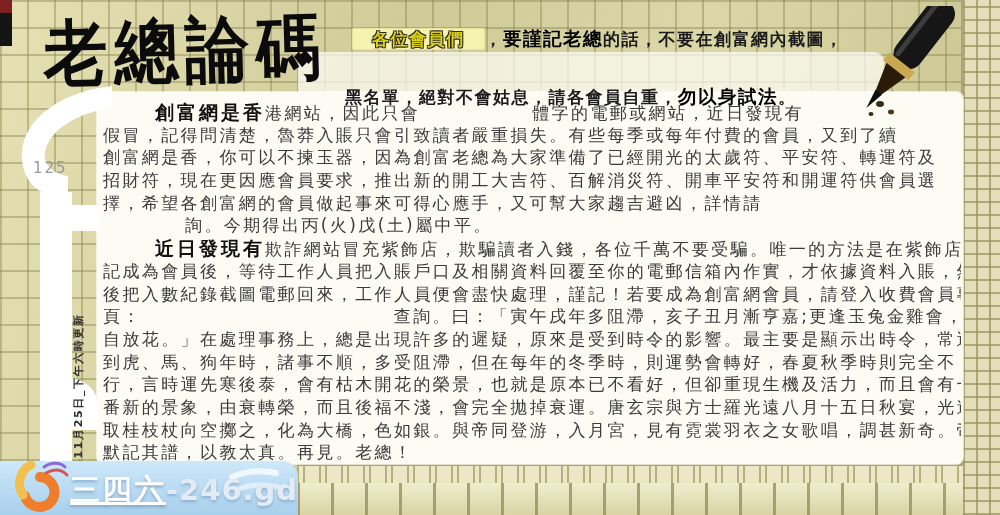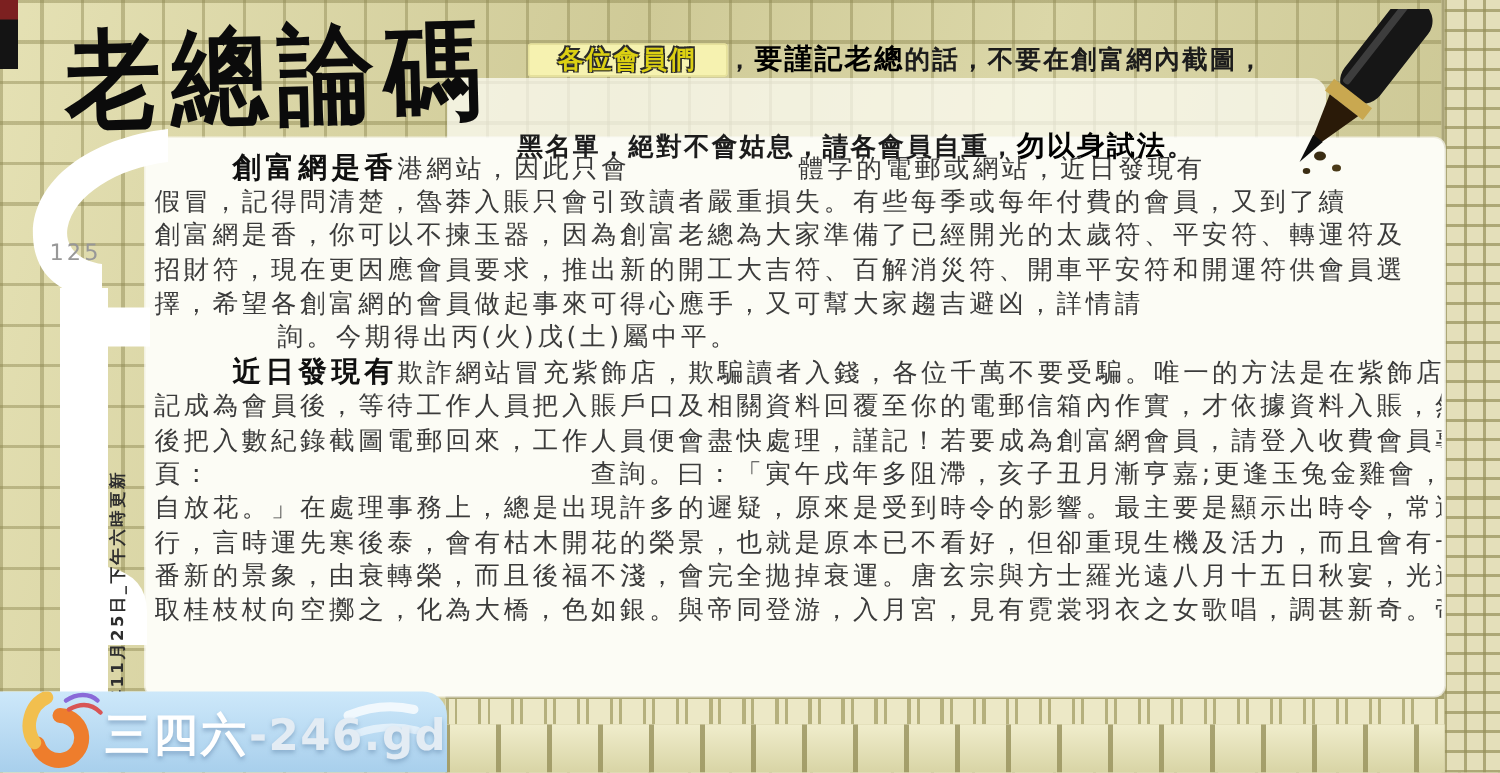--- a/index.html
+++ b/index.html
@@ -87,21 +87,21 @@
   
   .footer-bar{
     position:absolute;left:0;top:461px;width:298px;height:54px;
     background:linear-gradient(180deg,#cde8fa,#a8cfec);
     border-top-right-radius:16px;cursor:pointer;
   }
   .footer-text{position:absolute;left:70px;top:9px;white-space:nowrap;}
   .site-name{
     font-family:"DejaVu Serif","Liberation Serif",serif;
     font-size:30px;font-weight:900;color:#ffffff;
-    text-shadow:0 2px 3px rgba(110,145,180,.65);letter-spacing:2px;
+    text-shadow:0 2px 3px rgba(110,145,180,.65);letter-spacing:2px;text-decoration:underline;
   }
   .site-domain{
     font-size:29px;font-weight:800;color:#e3ecf4;
     text-shadow:0 2px 3px rgba(110,145,180,.55);letter-spacing:1px;margin-top:12px;
   }
   .pen-wrap{position:absolute;left:828px;top:6px;width:158px;height:112px;}
 </style>
 </head>
 <body>
 
@@ -149,23 +149,25 @@
     <div class="line">假冒，記得問清楚，魯莽入賬只會引致讀者嚴重損失。有些每季或每年付費的會員，又到了續</div>
     <div class="line">創富網是香，你可以不揀玉器，因為創富老總為大家準備了已經開光的太歲符、平安符、轉運符及</div>
     <div class="line">招財符，現在更因應會員要求，推出新的開工大吉符、百解消災符、開車平安符和開運符供會員選</div>
     <div class="line">擇，希望各創富網的會員做起事來可得心應手，又可幫大家趨吉避凶，詳情請</div>
     <div class="line ind2">詢。今期得出丙(火)戊(土)屬中平。</div>
     <div class="line ind1"><span class="lead">近日發現有</span><span>欺詐網站冒充紫飾店，欺騙讀者入錢，各位千萬不要受騙。唯一的方法是在紫飾店登</span></div>
     <div class="line">記成為會員後，等待工作人員把入賬戶口及相關資料回覆至你的電郵信箱內作實，才依據資料入賬，然</div>
     <div class="line">後把入數紀錄截圖電郵回來，工作人員便會盡快處理，謹記！若要成為創富網會員，請登入收費會員專</div>
     <div class="line"><span>頁：</span><span class="gap gap-c"></span><span>查詢。曰：「寅午戌年多阻滯，亥子丑月漸亨嘉;更逢玉兔金雞會，枯木逢春</span></div>
     <div class="line">自放花。」在處理事務上，總是出現許多的遲疑，原來是受到時令的影響。最主要是顯示出時令，常遇</div>
+    <div class="line">到虎、馬、狗年時，諸事不順，多受阻滯，但在每年的冬季時，則運勢會轉好，春夏秋季時則完全不</div>
     <div class="line">行，言時運先寒後泰，會有枯木開花的榮景，也就是原本已不看好，但卻重現生機及活力，而且會有一</div>
     <div class="line">番新的景象，由衰轉榮，而且後福不淺，會完全拋掉衰運。唐玄宗與方士羅光遠八月十五日秋宴，光遠</div>
     <div class="line">取桂枝杖向空擲之，化為大橋，色如銀。與帝同登游，入月宮，見有霓裳羽衣之女歌唱，調甚新奇。帝</div>
+    <div class="line">默記其譜，以教太真。再見。老總！</div>
   </div>
 
   <div class="update-date">2025年11月25日_下午六時更新</div>
 
   <div class="footer-bar">
     <svg width="298" height="54" viewBox="0 0 298 54" style="position:absolute;left:0;top:0;">
       <path d="M40 16 a15 15 0 1 1 -15 19" stroke="#ee7d2c" stroke-width="10" fill="none" stroke-linecap="round"></path>
       <path d="M31 4 C20 9 16 24 23 34" stroke="#f2bf4e" stroke-width="9" fill="none" stroke-linecap="round"></path>
       <path d="M44 6 C51 1 60 1 65 6" stroke="#8a6ad8" stroke-width="3" fill="none" stroke-linecap="round"></path>
       <path d="M46 12 C55 7 62 9 67 14" stroke="#d85555" stroke-width="3" fill="none" stroke-linecap="round"></path>

